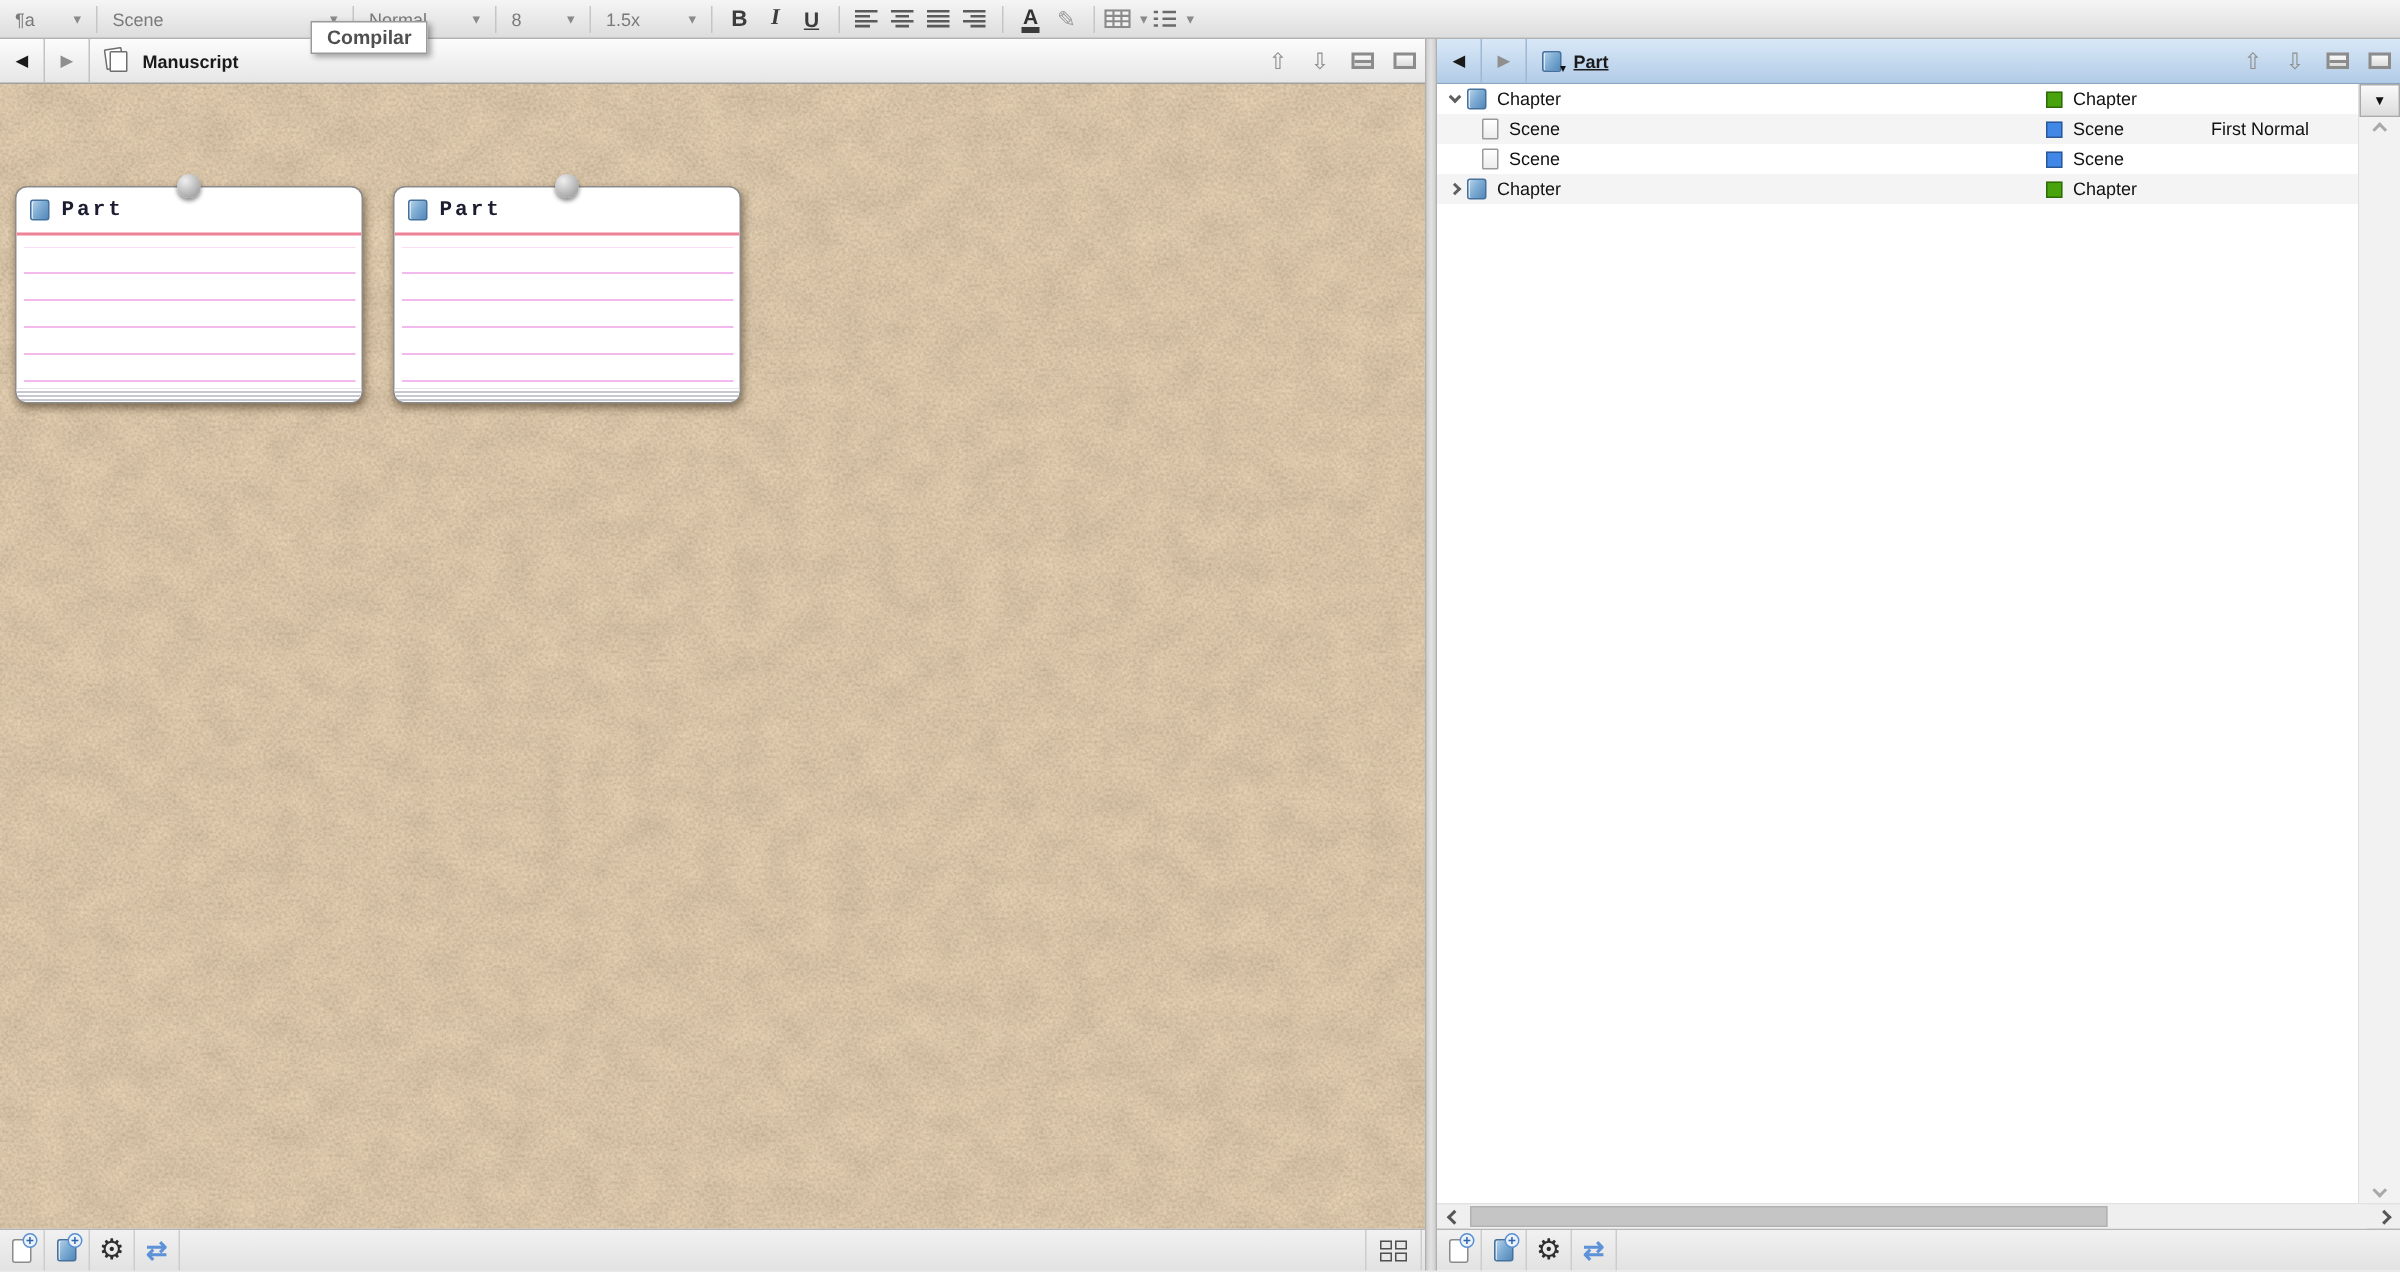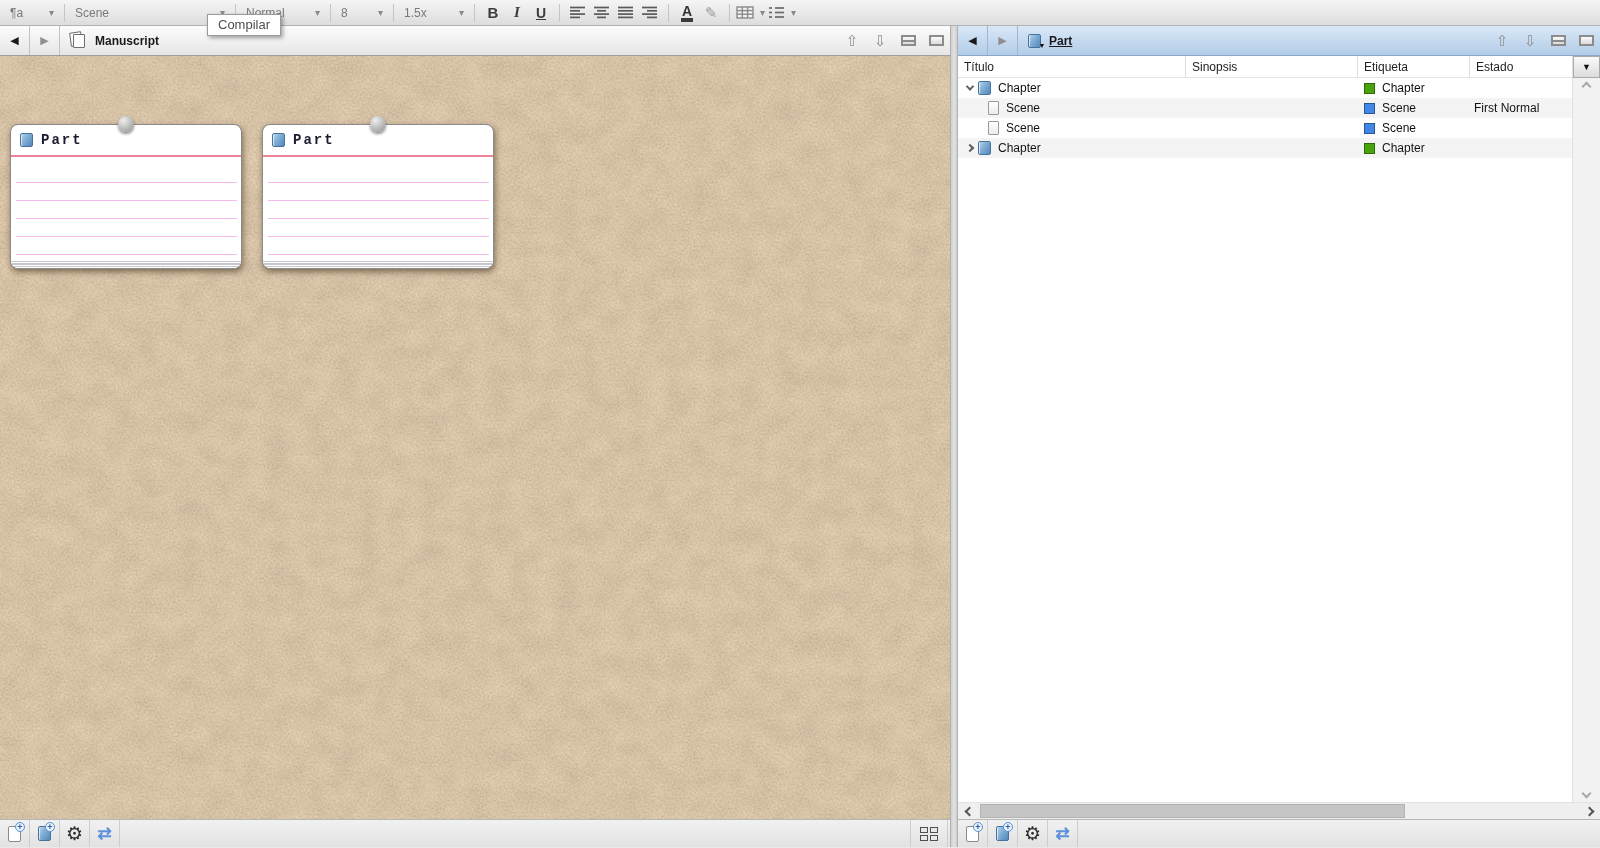--- a/index.html
+++ b/index.html
@@ -15,21 +15,21 @@
   .combo { display:flex; align-items:center; justify-content:space-between; height:22px; padding:0 4px; }
   .caret { font-size:10px; color:#8a8a8a; margin-left:6px; }
   .fb-btn { display:flex; align-items:center; justify-content:center; min-width:24px; height:22px; color:#3c3c3c; }
   .b-bold { font-weight:bold; font-size:15px; }
   .b-italic { font-family:"Liberation Serif", serif; font-style:italic; font-size:15px; font-weight:bold; }
   .b-under { font-size:14px; font-weight:bold; text-decoration:underline; }
   .a-color { font-size:14px; font-weight:bold; color:#333; border-bottom:4px solid #3a3a3a; line-height:14px; padding:0 1px; }
   .pencil { font-size:15px; color:#9a9a9a; }
   .tooltip { position:absolute; left:207px; top:14px; height:22px; padding:2px 10px 3px;
     background:#ffffff; border:1px solid #9a9a9a; box-shadow:2px 2px 4px rgba(0,0,0,.35);
-    font-size:13px; color:#4f4f4f; z-index:50; white-space:nowrap; }
+    font-size:13px; color:#4f4f4f; z-index:50; white-space:nowrap;font-weight:bold; }
 
   
   .workspace { display:flex; height:821px; }
   .pane { display:flex; flex-direction:column; }
   .left-pane { width:950px; }
   .split-divider { width:8px; background:linear-gradient(90deg,#cfcfcf,#e2e2e2,#cfcfcf); border-left:1px solid #b0b0b0; border-right:1px solid #b0b0b0; }
   .right-pane { flex:1; background:#fff; }
 
   .pane-header { height:30px; display:flex; align-items:center; font-size:12px;
     border-bottom:1px solid #9f9f9f; }
@@ -369,26 +369,20 @@
               <i></i>
             </span>
           </div>
         <div class="hdr-ico">
             <span class="isingle"></span>
           </div>
       </div>
 
       <div class="outliner">
         <div class="outliner-main">
-          <div class="ohead">
-            <div class="hc c-title">Título</div>
-            <div class="hc c-syn">Sinopsis</div>
-            <div class="hc c-lab">Etiqueta</div>
-            <div class="hc c-status">Estado</div>
-          </div>
 
           <div class="orow">
             <div class="rc c-title">
               <span class="twisty">
                   <span class="chev down"></span>
                 </span>
               <span class="ifolder"></span>
               <span class="row-title">Chapter</span>
             </div>
             <div class="rc c-syn"></div>

